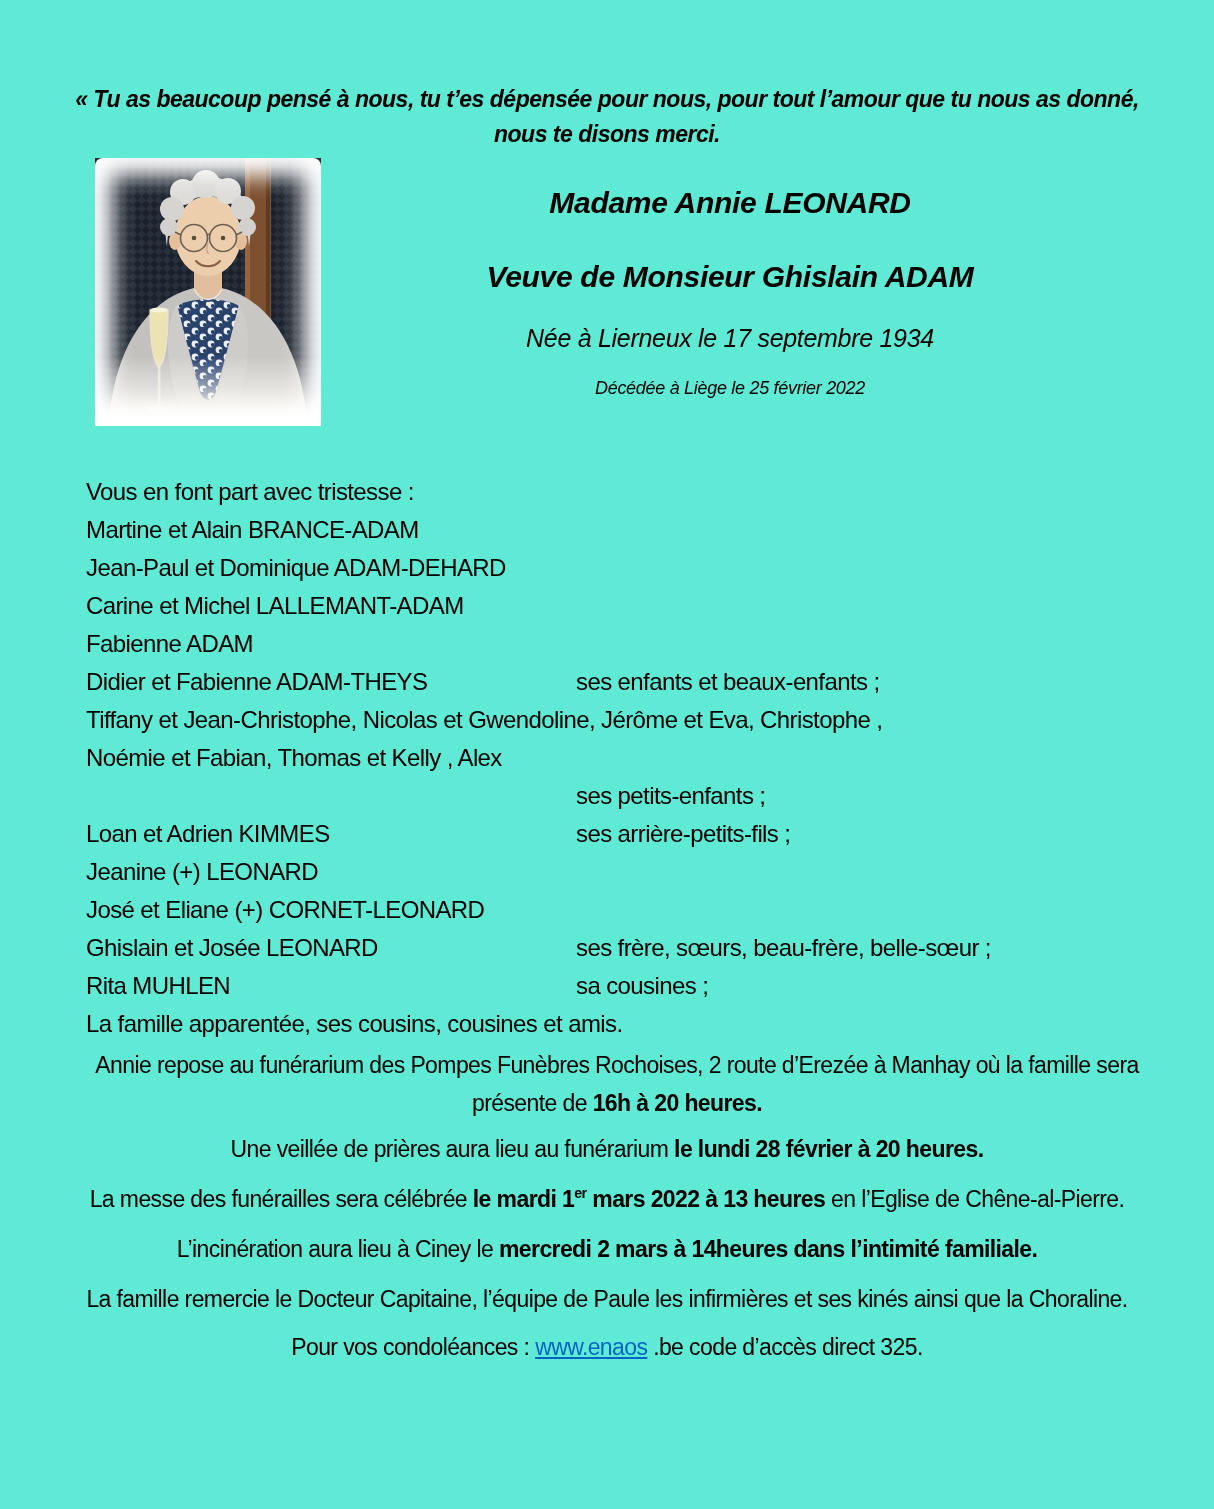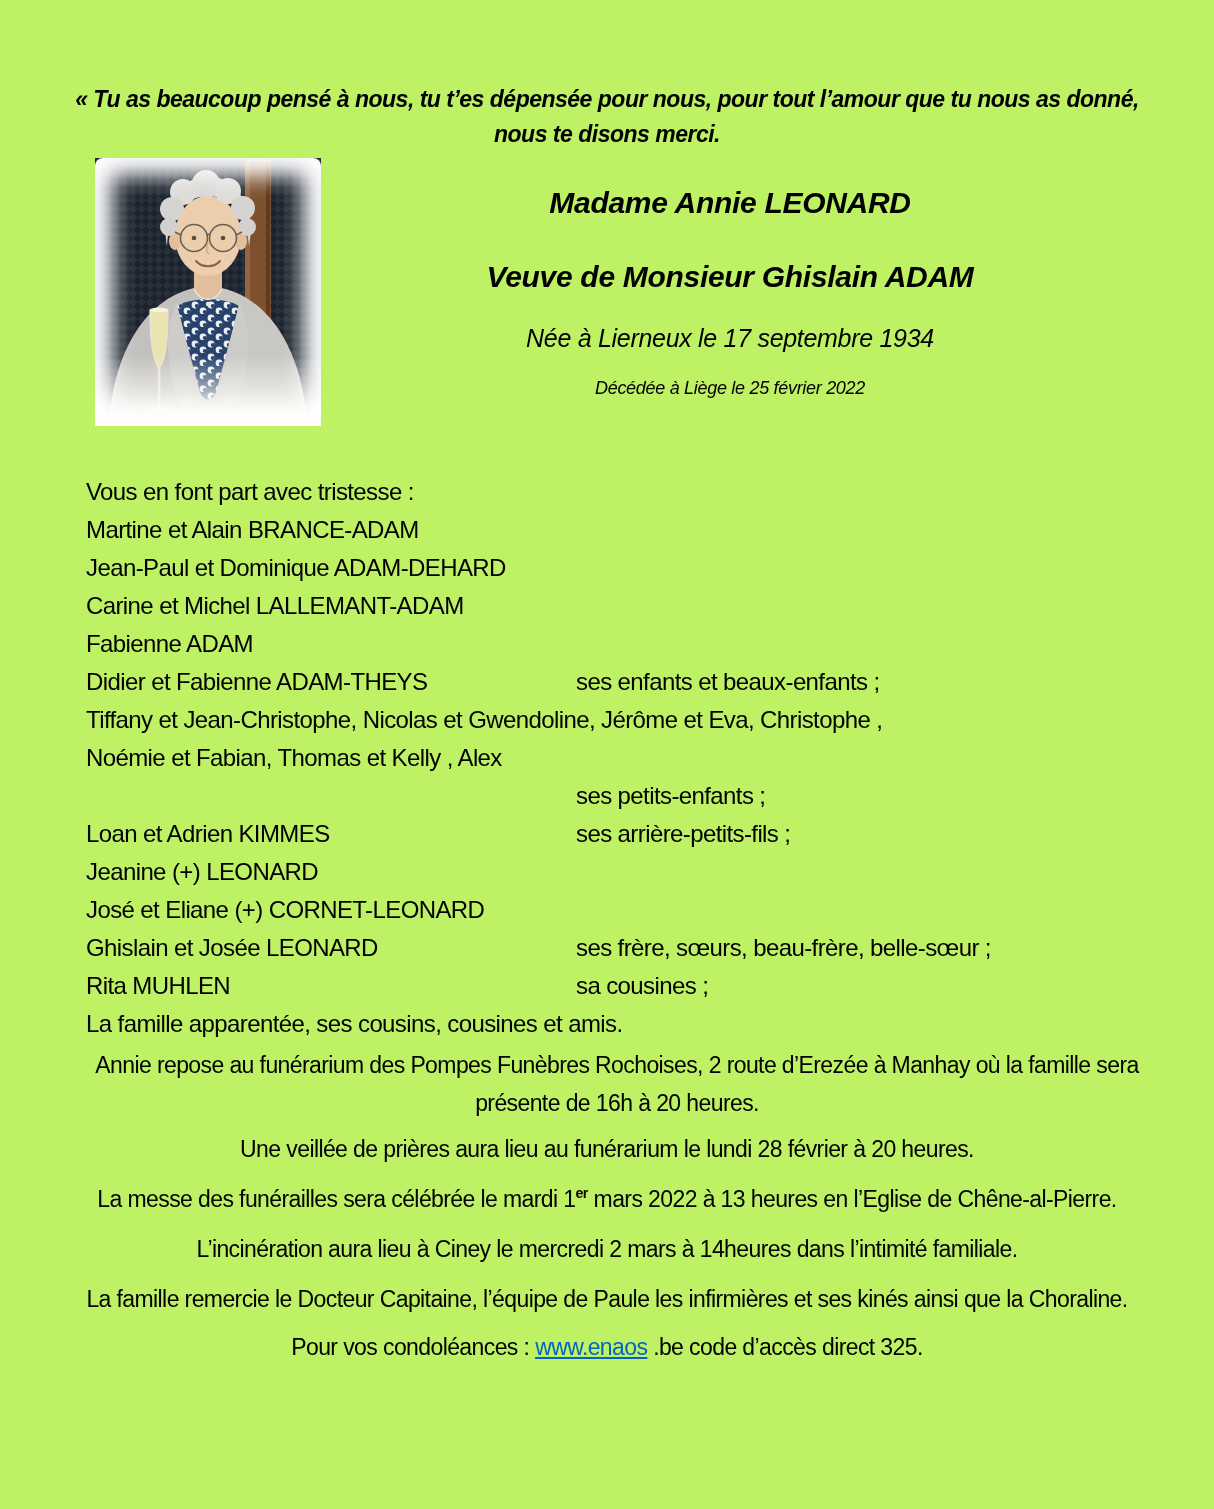--- a/index.html
+++ b/index.html
@@ -1,20 +1,20 @@
 <!DOCTYPE html>
 <html lang="fr"><head>
 <meta charset="utf-8">
 <style>
   html,body{margin:0;padding:0;background:#ffffff;}
   .page{
     position:relative;
     width:1214px;height:1509px;
     margin:0 auto;
-    background:#bef264;
+    background:#5eead4;
     color:#000;
     font-family:"Liberation Sans", sans-serif;
     overflow:hidden;
   }
 
   
   .quote{
     position:absolute;top:82px;left:0;right:0;
     text-align:center;
     font-style:italic;font-weight:bold;
@@ -53,21 +53,21 @@
   .fleft{position:absolute;left:0;top:0;}
   .fright{position:absolute;left:490px;top:0;}
 
   
   .para{
     position:absolute;left:0;right:0;
     text-align:center;
     font-size:23px;line-height:38px;letter-spacing:-0.6px;
   }
   .para div{white-space:nowrap;}
-  .para b{font-weight:normal;}
+  .para b{font-weight:bold;}
   .p-repose{top:1046px;margin-left:20px;}
   .p-veillee{top:1130px;}
   .p-messe{top:1180px;}
   .p-incineration{top:1230px;}
   .p-remerciements{top:1280px;}
   .p-condoleances{top:1328px;}
   sup.ord{font-size:0.62em;vertical-align:super;line-height:0;font-weight:bold;}
   .weblink{color:#0563C1;text-decoration:underline;cursor:pointer;}
 </style>
 </head>

